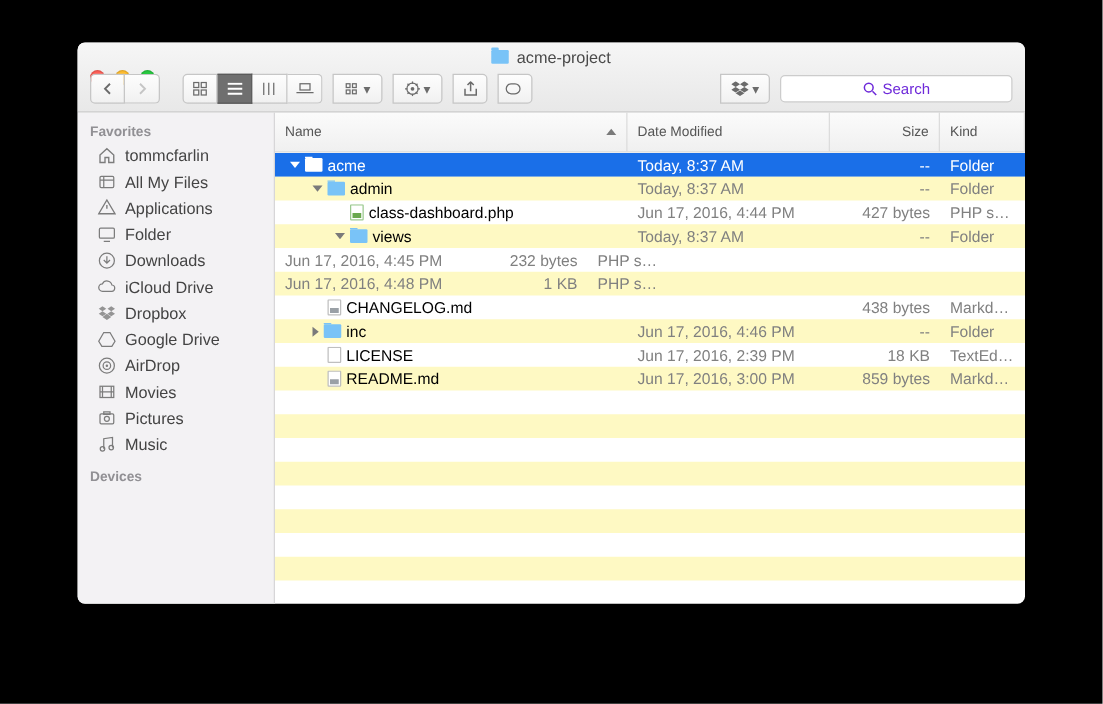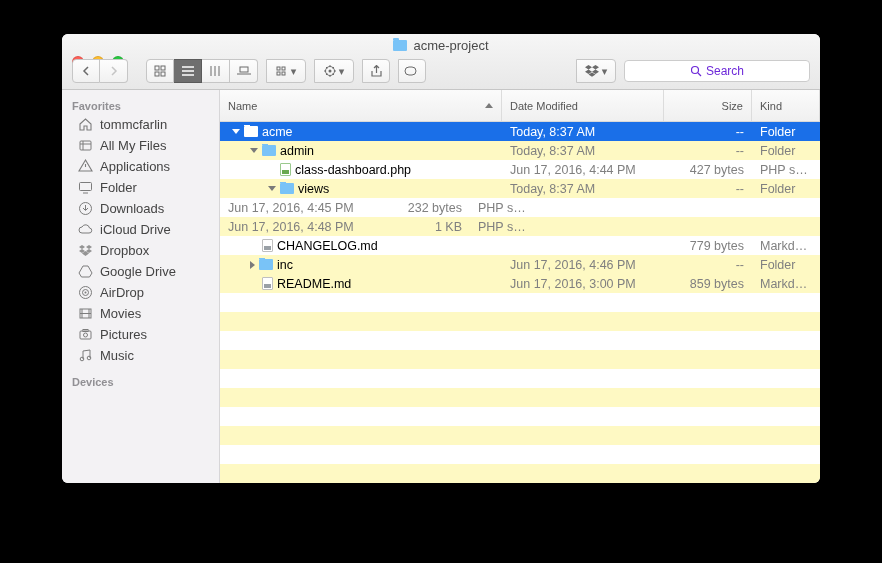--- a/index.html
+++ b/index.html
@@ -341,33 +341,44 @@
             <div class="cell size">1 KB</div>
             <div class="cell kind">PHP sou…</div>
           </div>
           <div class="row">
             <div class="cell name">
               <span style="width:18px"></span>
               <span style="width:8px"></span>
               <span class="file-i md"></span>
               <span>CHANGELOG.md</span>
             </div>
-            <div class="cell size">779 bytes</div>
+            <div class="cell size">438 bytes</div>
             <div class="cell kind">Markd…</div>
           </div>
           <div class="row alt">
             <div class="cell name">
               <span style="width:18px"></span>
               <span class="disc right"></span>
               <span class="fold-i"></span>
               <span>inc</span>
             </div>
             <div class="cell date">Jun 17, 2016, 4:46 PM</div>
             <div class="cell size">--</div>
             <div class="cell kind">Folder</div>
+          </div>
+          <div class="row">
+            <div class="cell name">
+              <span style="width:18px"></span>
+              <span style="width:8px"></span>
+              <span class="file-i"></span>
+              <span>LICENSE</span>
+            </div>
+            <div class="cell date">Jun 17, 2016, 2:39 PM</div>
+            <div class="cell size">18 KB</div>
+            <div class="cell kind">TextEd…</div>
           </div>
           <div class="row alt">
             <div class="cell name">
               <span style="width:18px"></span>
               <span style="width:8px"></span>
               <span class="file-i md"></span>
               <span>README.md</span>
             </div>
             <div class="cell date">Jun 17, 2016, 3:00 PM</div>
             <div class="cell size">859 bytes</div>

